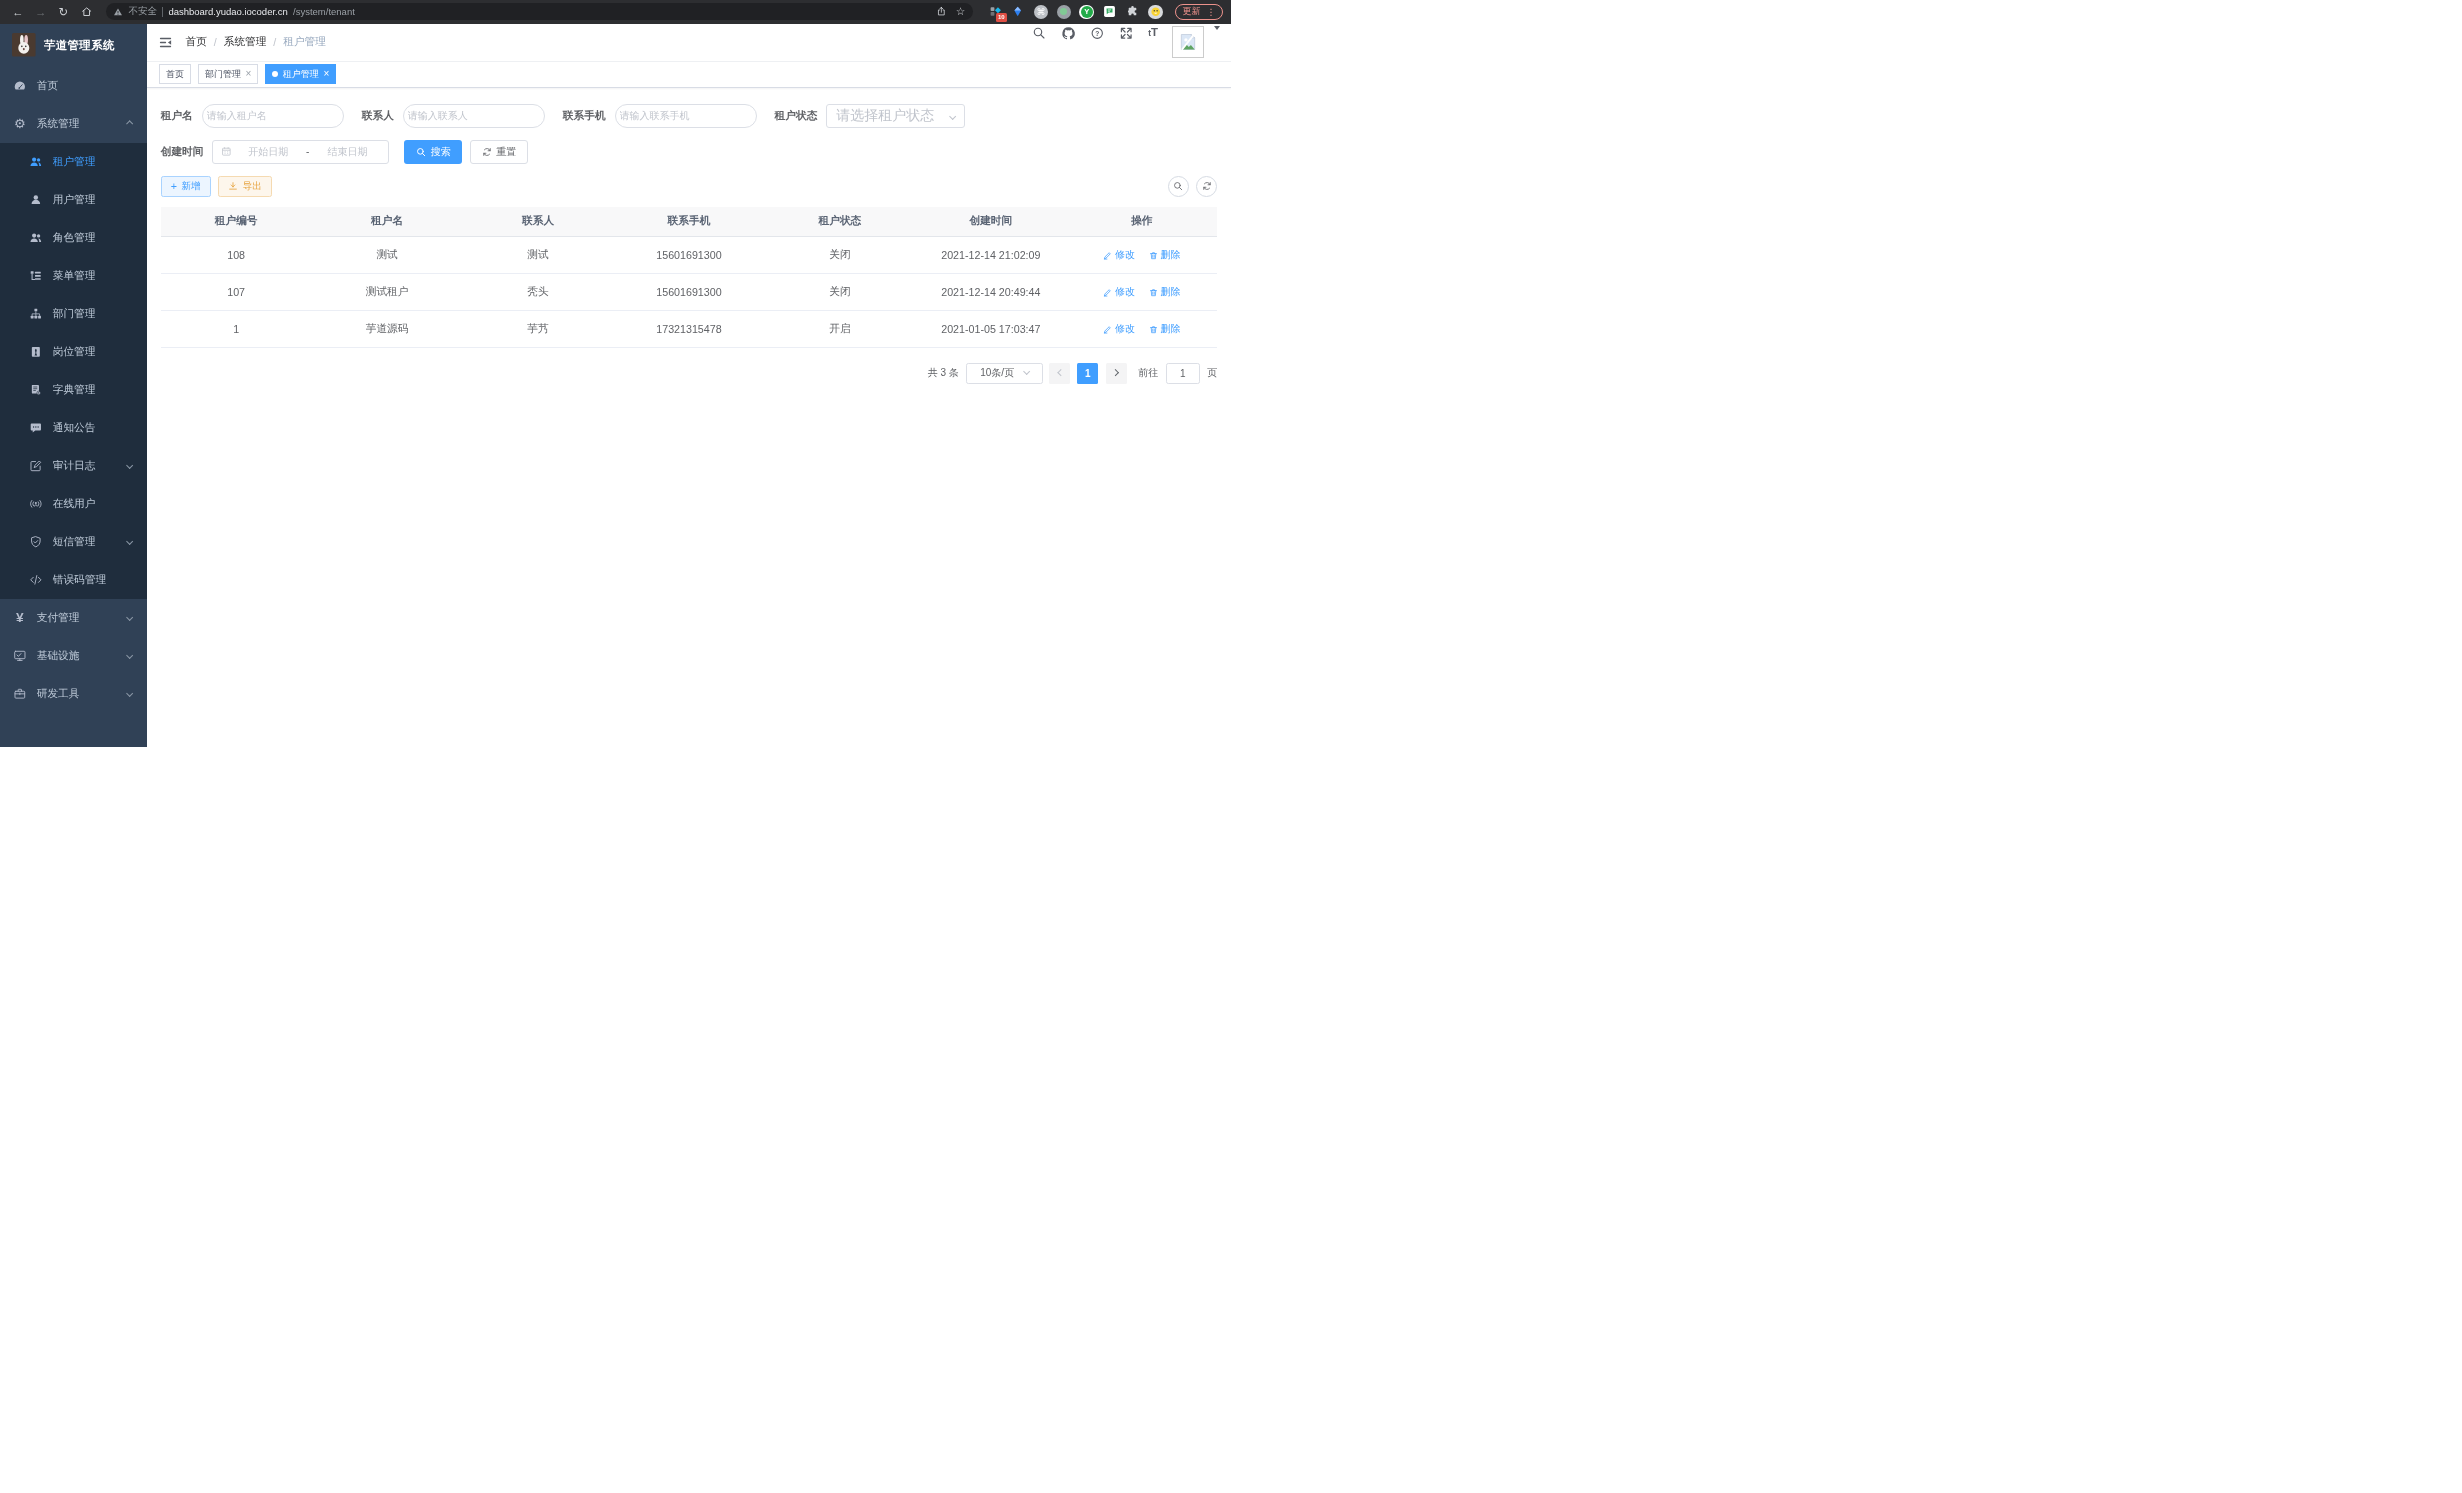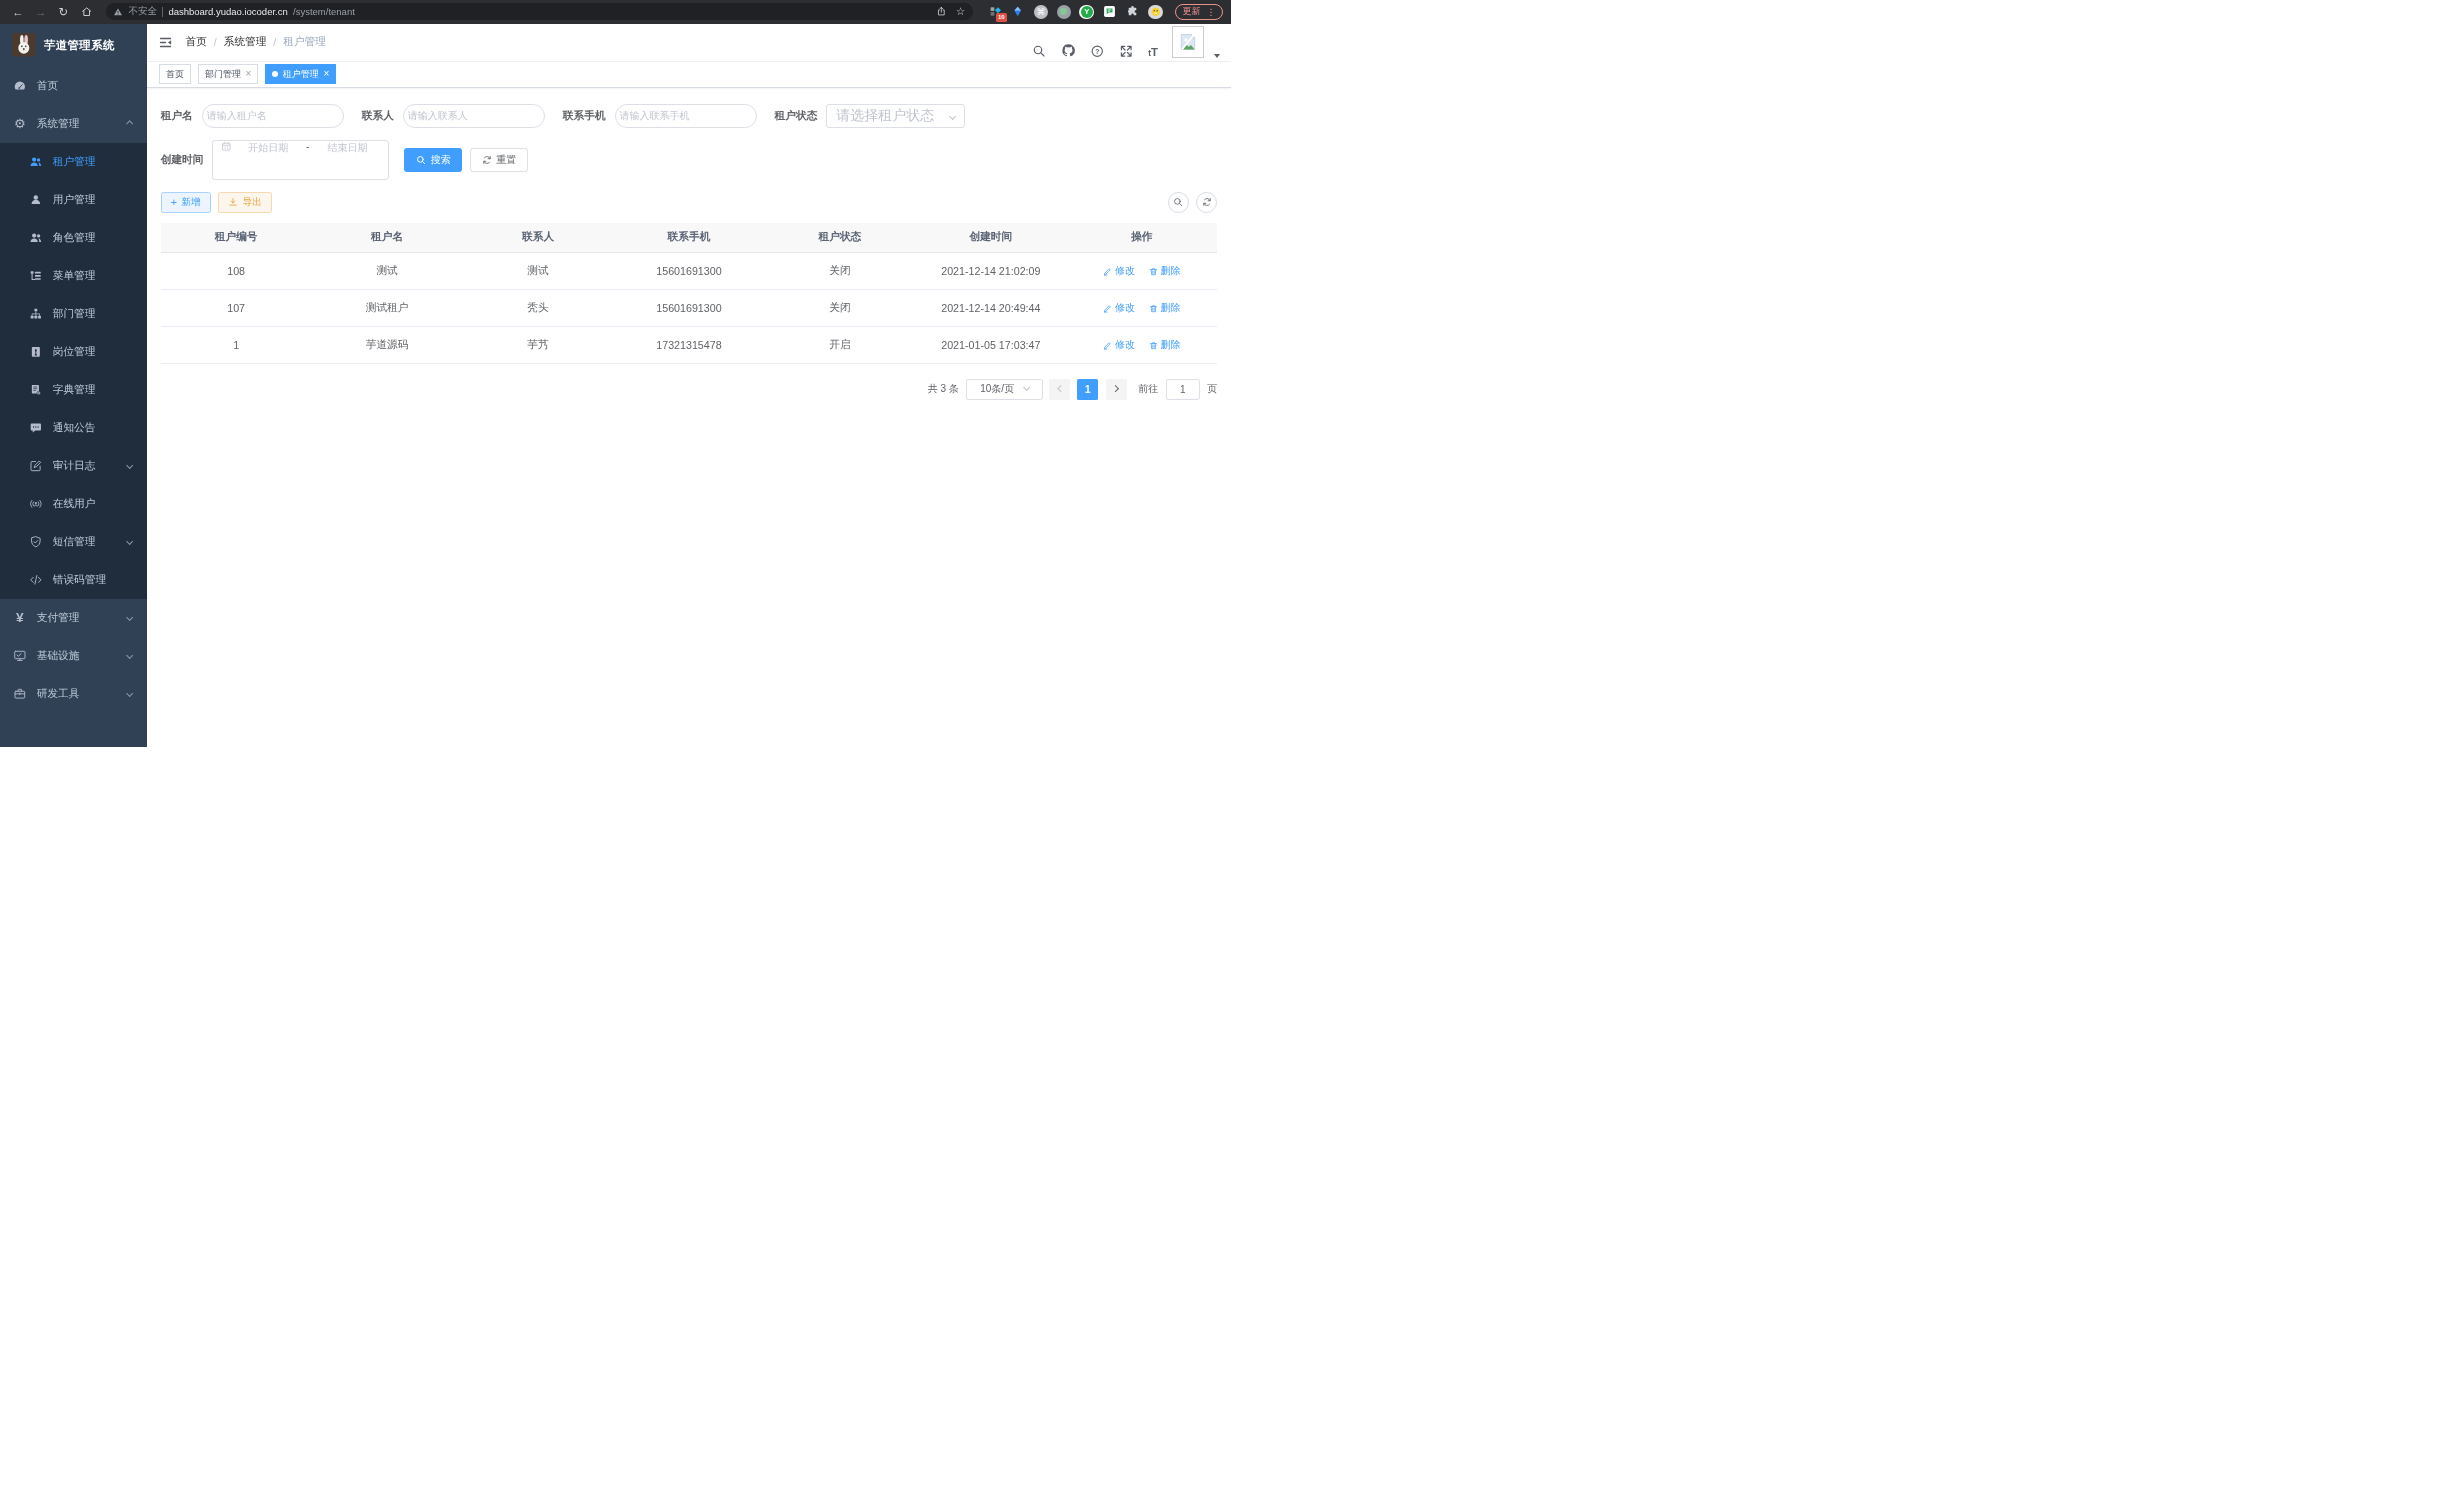--- a/index.html
+++ b/index.html
@@ -42,21 +42,21 @@
   .mi .chev { margin-left:auto; margin-right:15px; }
 
   
   .main { flex:1; display:flex; flex-direction:column; min-width:0; background:#fff; }
   .navbar { height:38px; flex:0 0 38px; display:flex; align-items:center; border-bottom:0.8px solid #eef0f3; }
   .hamburger { padding:0 11.4px; color:#5a5e66; display:flex; align-items:center; height:100%; cursor:pointer; }
   .breadcrumb { display:flex; align-items:center; font-size:10.7px; margin-left:0.8px; }
   .bc-item { color:#303133; font-weight:500; }
   .bc-sep { color:#c0c4cc; margin:0 6.9px; font-weight:400; }
   .bc-last { color:#97a8be; font-weight:400; }
-  .nav-right { margin-left:auto; display:flex; align-items:flex-end; gap:14.5px; padding-right:10.7px; color:#5a5e66; }
+  .nav-right { margin-left:auto; display:flex; align-items:flex-start; gap:14.5px; padding-right:10.7px; color:#5a5e66; }
   .nicon { display:flex; align-items:center; justify-content:center; cursor:pointer; color:#5a5e66; }
   .tT { font-size:11.4px; font-weight:bold; color:#5a5e66; }
   .tT .small-t { font-size:8.4px; }
   .avatar-box { width:32px; height:32px; border:0.8px solid #ccc; background:#fff; display:flex; align-items:center; justify-content:center; }
   .caret-down { width:0; height:0; border-left:3.8px solid transparent; border-right:3.8px solid transparent; border-top:4.6px solid #5a5e66; margin-left:-4.6px; }
 
   
   .tagsbar { height:26px; flex:0 0 26px; display:flex; align-items:center; padding-left:12px; gap:6.9px; border-bottom:0.8px solid #d8dce5; box-shadow:0 0.8px 2.3px rgba(0,21,41,.08); }
   .tag { height:20px; display:inline-flex; align-items:center; padding:0 6px; border:0.8px solid #d8dce5; background:#fff; font-size:9px; color:#495060; gap:4.6px; cursor:pointer; }
   .tag .x { color:#9aa1a9; font-size:10px; line-height:1; }
@@ -66,21 +66,21 @@
 
   
   .content { flex:1; padding:16px 13.7px 0; overflow:hidden; }
   .frow { display:flex; align-items:center; margin-bottom:12px; }
   .fitem { display:flex; align-items:center; margin-right:18px; }
   .flabel { font-size:10.7px; font-weight:bold; color:#606266; margin-right:9px; white-space:nowrap; }
   .tinput { width:142px; height:24px; border:0.8px solid #dcdfe6; border-radius:12px; padding:0 4px; font-size:10px; color:#606266; outline:none; font-family:inherit; }
   .tinput::placeholder { color:#c0c4cc; }
   .selbox { width:139px; height:24px; border:0.8px solid #dcdfe6; border-radius:3px; display:flex; align-items:center; padding:0 21px 0 9px; position:relative; font-size:14px; color:#c0c4cc; cursor:pointer; background:#fff; }
   .selbox .chev { position:absolute; right:9px; top:9px; border-color:#c0c4cc; }
-  .daterange { width:177px; height:40px; border:0.8px solid #dcdfe6; border-radius:3px; display:flex; align-items:flex-start; padding:0 7.6px; font-size:10px; color:#c0c4cc; gap:3px; background:#fff; }
+  .daterange { width:177px; height:24px; border:0.8px solid #dcdfe6; border-radius:3px; display:flex; align-items:center; padding:0 7.6px; font-size:10px; color:#c0c4cc; gap:3px; background:#fff; }
   .daterange .dph { flex:1; text-align:center; }
   .daterange .dsep { color:#606266; flex:0 0 auto; padding:0 1.5px; }
   .btn { display:inline-flex; align-items:center; justify-content:center; gap:4.6px; border-radius:3px; font-size:10px; cursor:pointer; border:0.8px solid transparent; font-family:inherit; }
   .btn-search { height:24px; padding:0 10.7px; background:#409eff; color:#fff; margin-left:-3px; margin-right:7.6px; }
   .btn-reset { height:24px; padding:0 10.7px; background:#fff; border-color:#dcdfe6; color:#606266; }
   .toolbar { display:flex; align-items:center; margin-bottom:10px; }
   .btn-add { height:21px; padding:0 9px; background:#ecf5ff; border-color:#a9d3ff; color:#409eff; border-radius:2.3px; font-size:9.5px; margin-right:7.6px; }
   .btn-export { height:21px; padding:0 9px; background:#fdf6ec; border-color:#f5dab1; color:#e6a23c; border-radius:2.3px; font-size:9.5px; }
   .toolbar-right { margin-left:auto; display:flex; align-items:center; gap:7.6px; }
   .circle-btn { width:21px; height:21px; border-radius:50%; border:0.8px solid #d6dbe3; background:#fff; display:flex; align-items:center; justify-content:center; color:#606266; cursor:pointer; }

